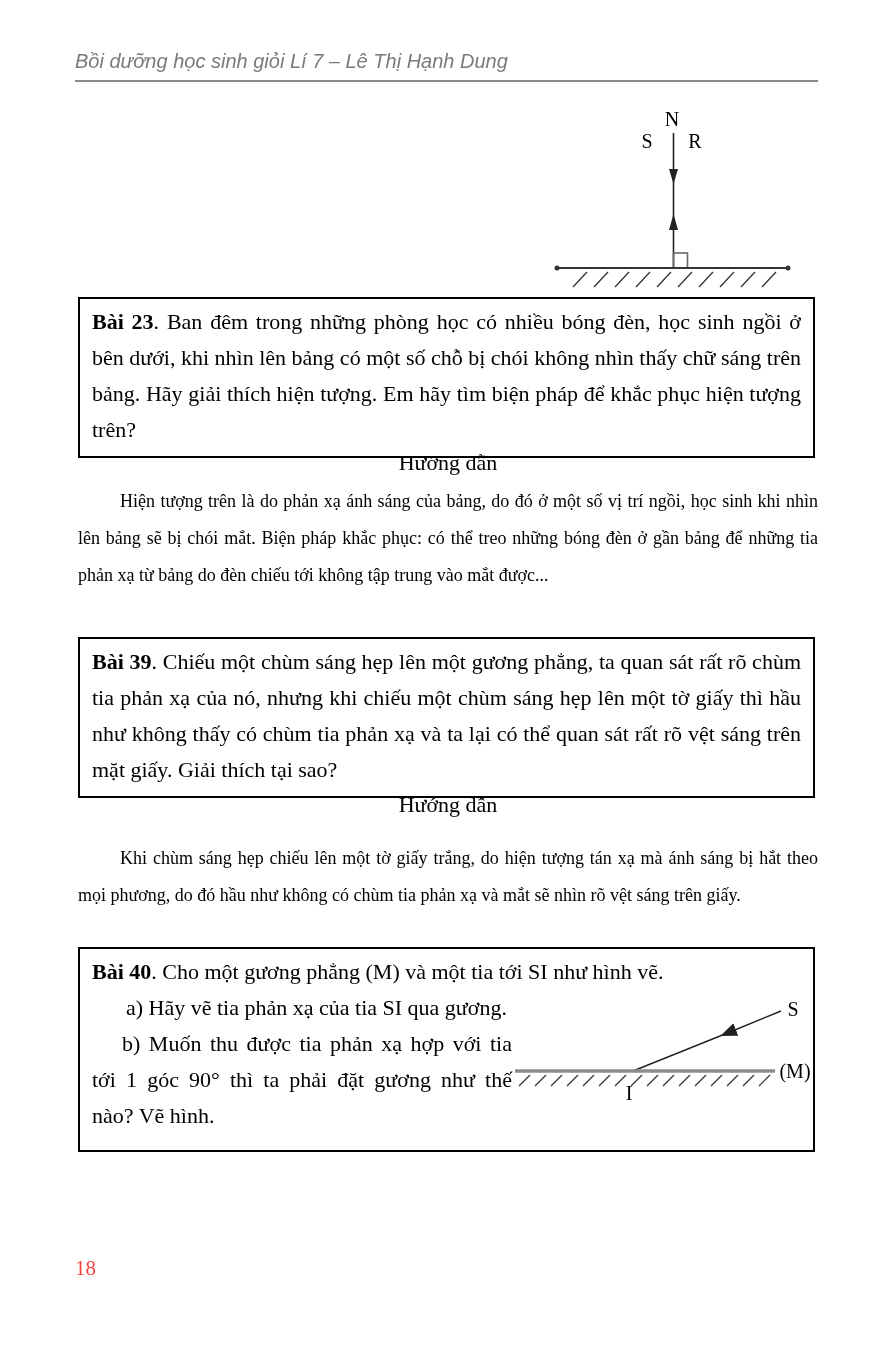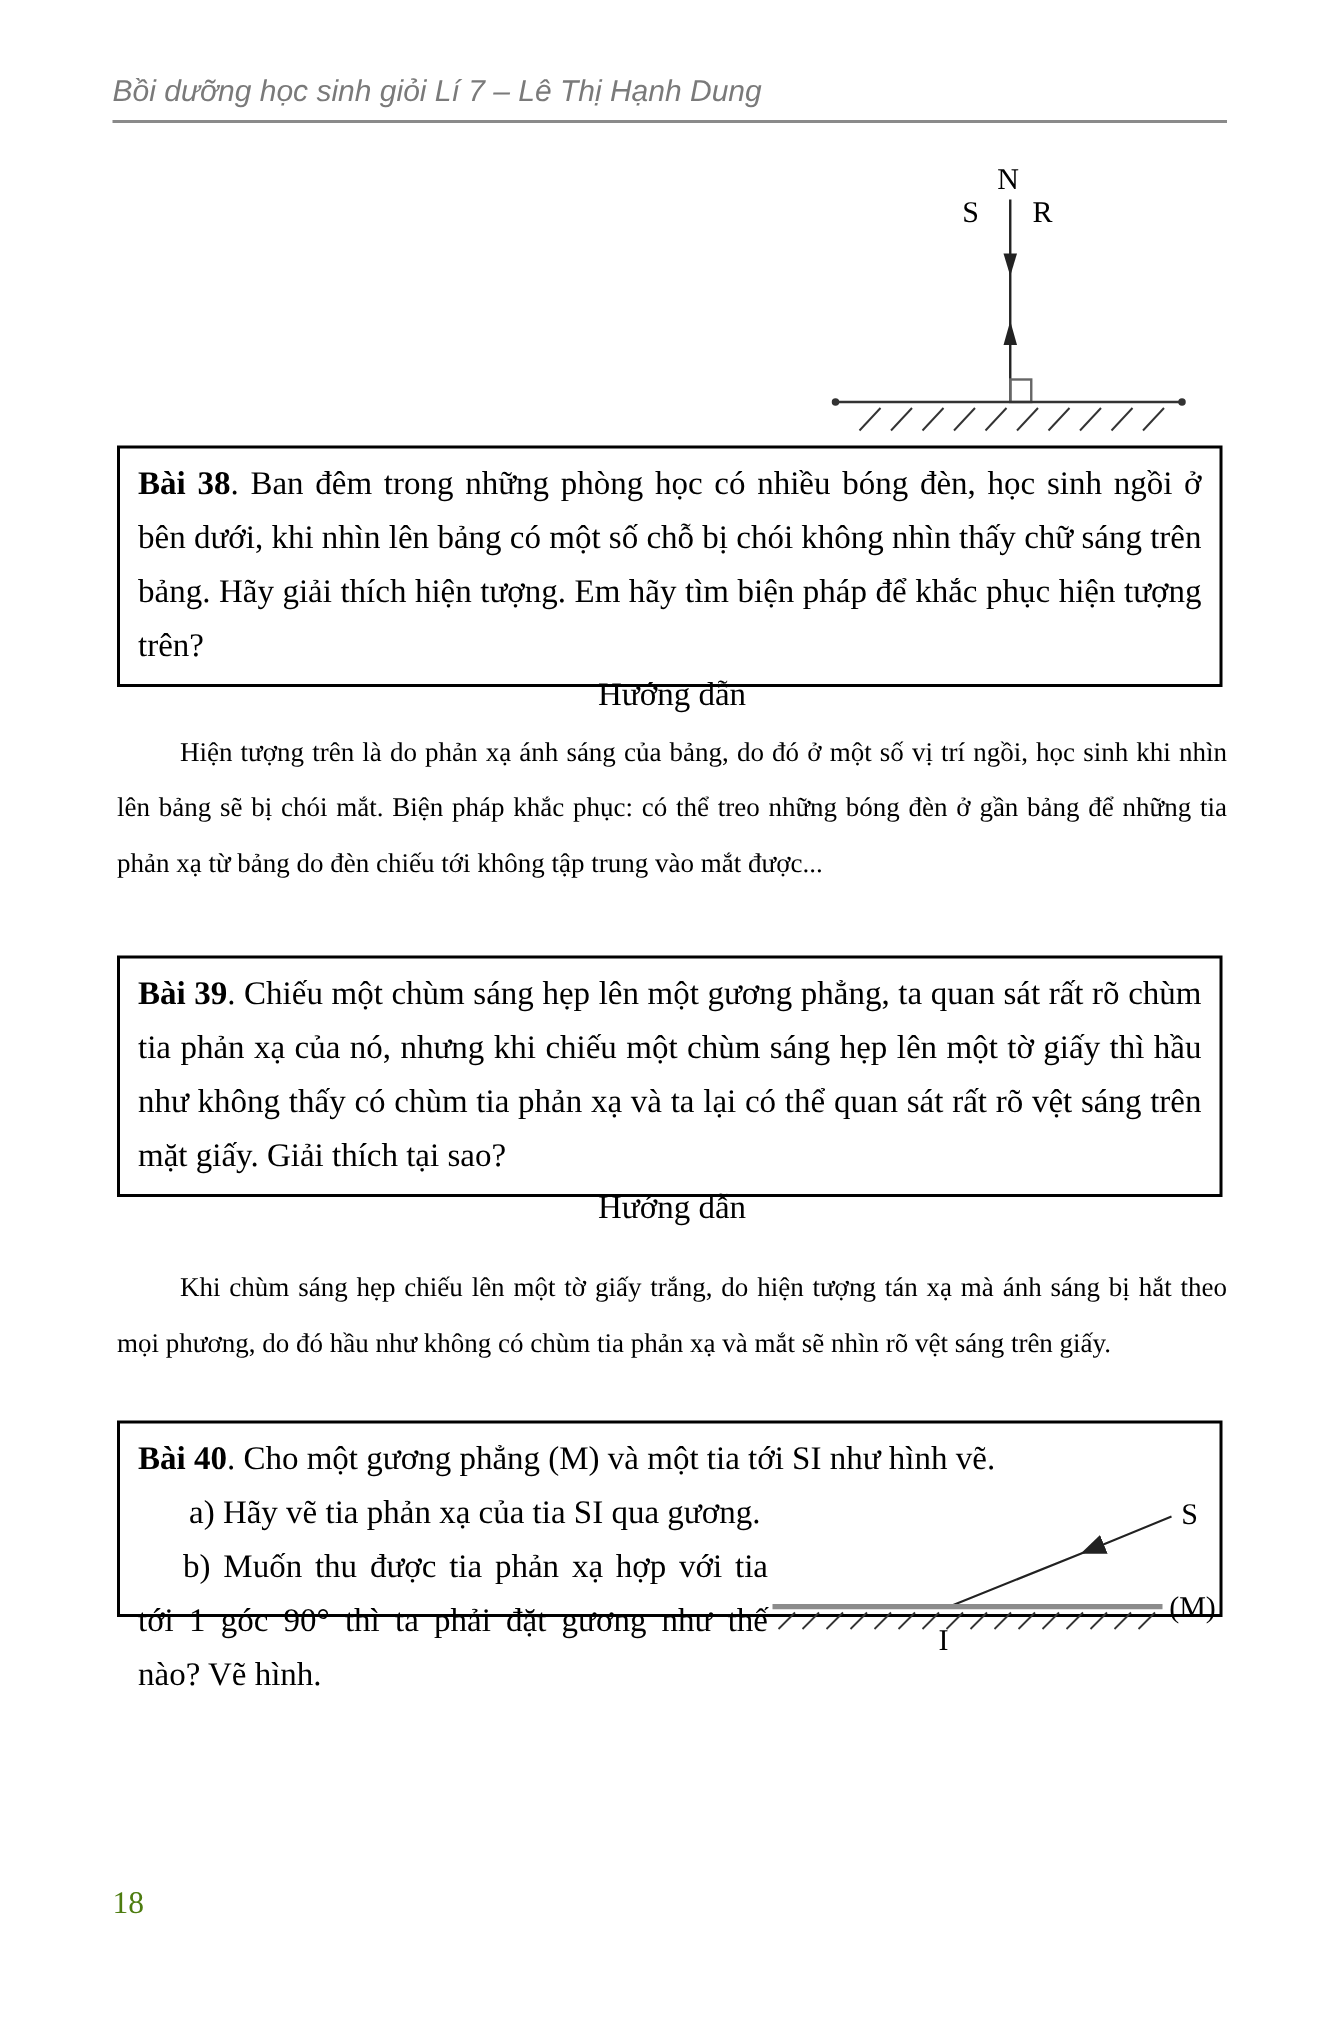--- a/index.html
+++ b/index.html
@@ -35,21 +35,21 @@
     font-size:22px; line-height:36px; text-align:justify;
   }
   .bold { font-weight:bold; }
   .b40-line-a { padding-left:34px; }
   .b40-item-b {
     width:420px; text-align:justify; text-indent:30px;
   }
   .diagram-svg { position:absolute; }
   .page-number {
     position:absolute; left:75px; top:1256px;
-    font-size:21px; color:#4d7c0f;
+    font-size:21px; color:#ef4444;
   }
   svg text {
     font-family:"Liberation Serif","DejaVu Serif",serif;
     font-size:20px; fill:#000;
   }
 </style>
 </head>
 <body>
 
 <div class="page">
@@ -76,36 +76,36 @@
       <line x1="112" y1="187" x2="126" y2="172"></line>
       <line x1="133" y1="187" x2="147" y2="172"></line>
       <line x1="154" y1="187" x2="168" y2="172"></line>
       <line x1="175" y1="187" x2="189" y2="172"></line>
       <line x1="196" y1="187" x2="210" y2="172"></line>
       <line x1="217" y1="187" x2="231" y2="172"></line>
     </g>
   </svg>
 
   <div class="problem-box" style="top:297px;">
-    <span class="bold">Bài 38</span><span>. Ban đêm trong những phòng học có nhiều bóng đèn, học sinh ngồi ở bên dưới, khi nhìn lên bảng có một số chỗ bị chói không nhìn thấy chữ sáng trên bảng. Hãy giải thích hiện tượng. Em hãy tìm biện pháp để khắc phục hiện tượng trên?</span>
+    <span class="bold">Bài 23</span><span>. Ban đêm trong những phòng học có nhiều bóng đèn, học sinh ngồi ở bên dưới, khi nhìn lên bảng có một số chỗ bị chói không nhìn thấy chữ sáng trên bảng. Hãy giải thích hiện tượng. Em hãy tìm biện pháp để khắc phục hiện tượng trên?</span>
   </div>
 
   <div class="guidance-heading" style="top:450px;">Hướng dẫn</div>
 
   <div class="para" style="top:483px;">Hiện tượng trên là do phản xạ ánh sáng của bảng, do đó ở một số vị trí ngồi, học sinh khi nhìn lên bảng sẽ bị chói mắt. Biện pháp khắc phục: có thể treo những bóng đèn ở gần bảng để những tia phản xạ từ bảng do đèn chiếu tới không tập trung vào mắt được...</div>
 
   <div class="problem-box" style="top:637px;">
     <span class="bold">Bài 39</span><span>. Chiếu một chùm sáng hẹp lên một gương phẳng, ta quan sát rất rõ chùm tia phản xạ của nó, nhưng khi chiếu một chùm sáng hẹp lên một tờ giấy thì hầu như không thấy có chùm tia phản xạ và ta lại có thể quan sát rất rõ vệt sáng trên mặt giấy. Giải thích tại sao?</span>
   </div>
 
   <div class="guidance-heading" style="top:792px;">Hướng dẫn</div>
 
   <div class="para" style="top:824px;margin-top:16px;">Khi chùm sáng hẹp chiếu lên một tờ giấy trắng, do hiện tượng tán xạ mà ánh sáng bị hắt theo mọi phương, do đó hầu như không có chùm tia phản xạ và mắt sẽ nhìn rõ vệt sáng trên giấy.</div>
 
-  <div class="problem-box" style="top:947px; height:131px;">
+  <div class="problem-box" style="top:947px; height:205px;">
     <div><span class="bold">Bài 40</span><span>. Cho một gương phẳng (M) và một tia tới SI như hình vẽ.</span></div>
     <div class="b40-line-a">a) Hãy vẽ tia phản xạ của tia SI qua gương.</div>
     <div class="b40-item-b">b) Muốn thu được tia phản xạ hợp với tia tới 1 góc 90° thì ta phải đặt gương như thế nào? Vẽ hình.</div>
   </div>
 
   <svg class="diagram-svg" style="left:505px; top:988px;" width="320" height="125">
     <defs>
       <marker id="arrow" viewBox="0 0 10 8" refX="7" refY="4" markerWidth="12" markerHeight="10" orient="auto">
         <path d="M0,0 L10,4 L0,8 z" fill="#222"></path>
       </marker>

